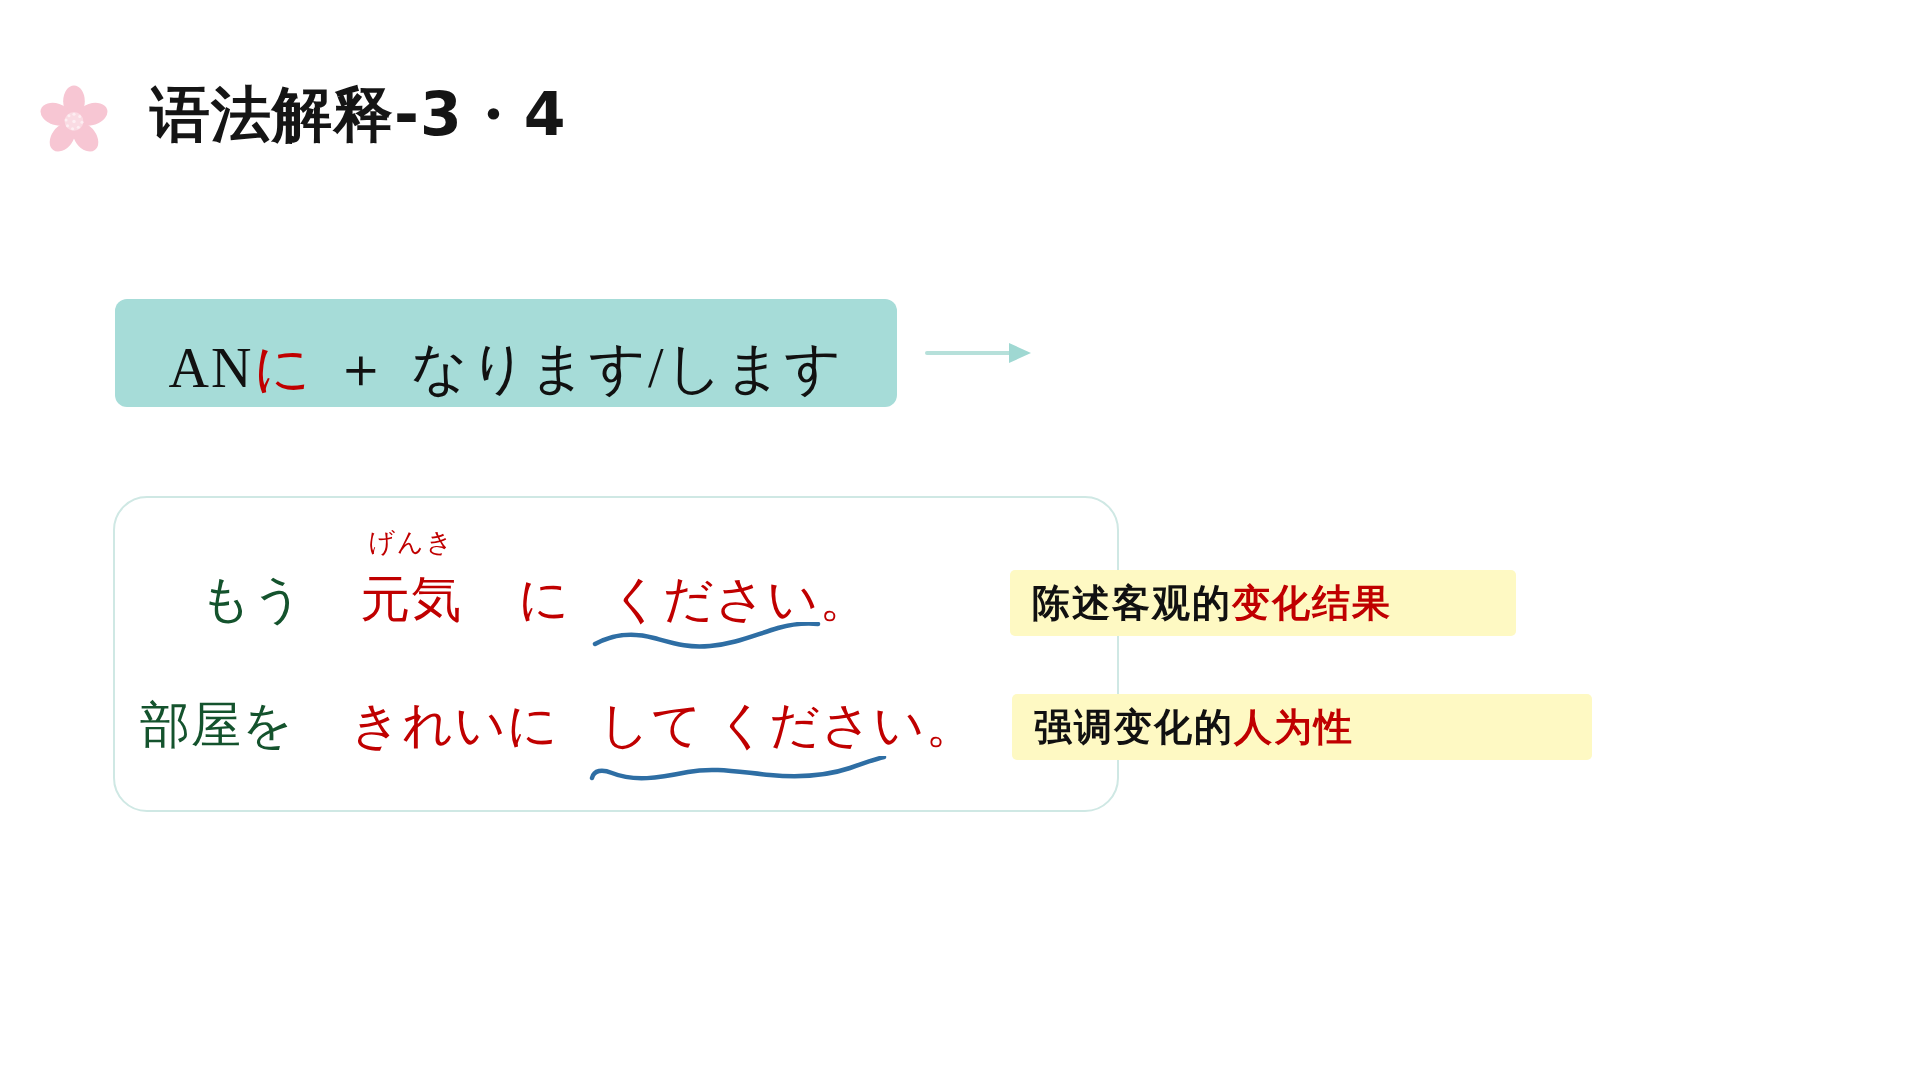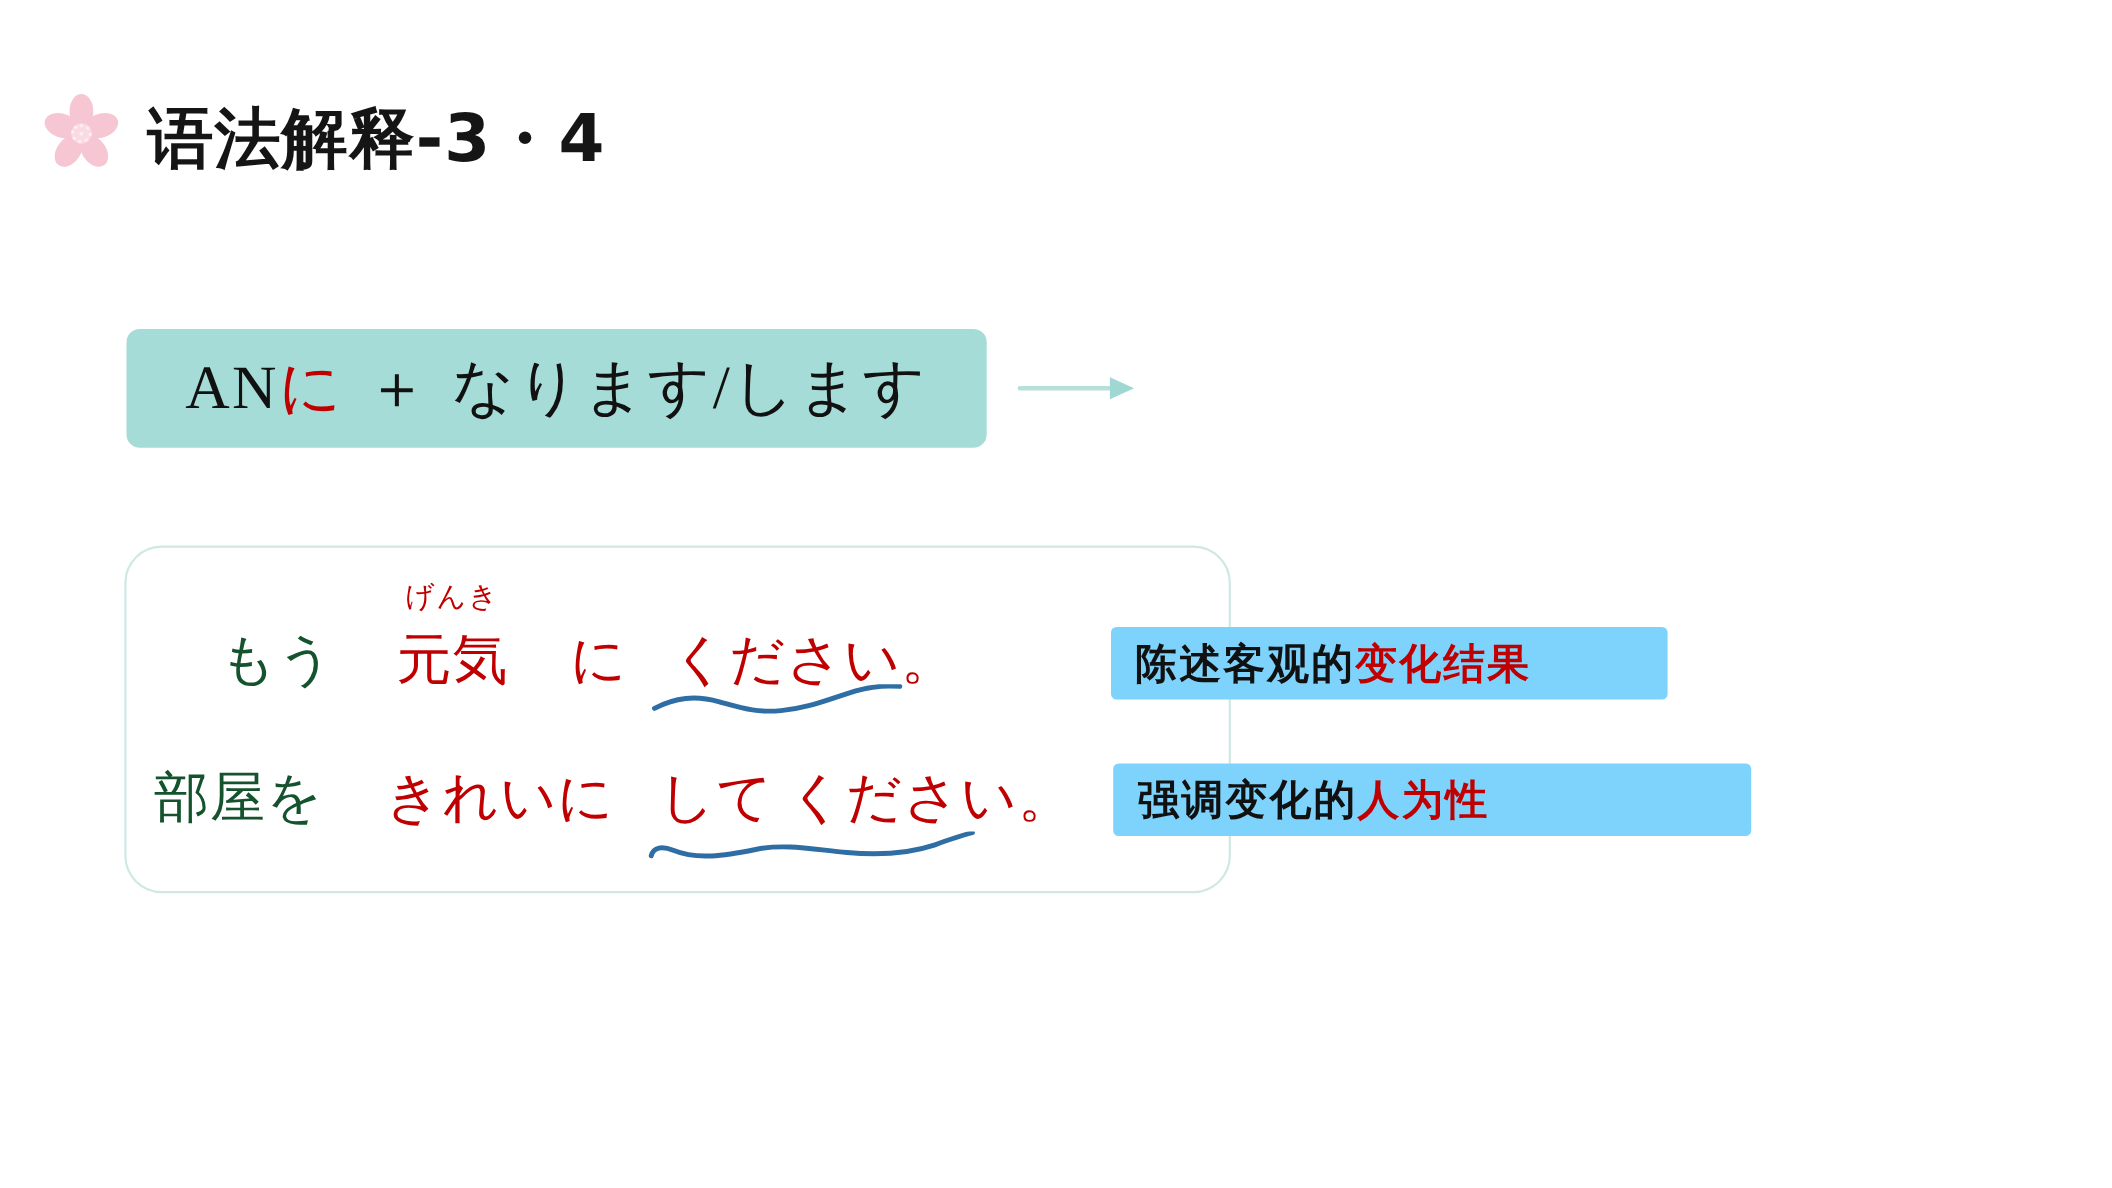--- a/index.html
+++ b/index.html
@@ -21,22 +21,22 @@
     inset: 0;
     background: #ffffff;
   }
 
   
   .title-row {
     position: absolute;
     left: 38px;
     top: 84px;
     display: flex;
-    align-items: flex-end;
-    gap: 24px;
+    align-items: flex-start;
+    gap: 40px;
   }
   .sakura {
     width: 72px;
     height: 72px;
     display: block;
   }
   .title-text {
     font-family: "DejaVu Sans", "Liberation Sans", sans-serif;
     font-weight: bold;
     font-size: 60px;
@@ -49,21 +49,21 @@
   
   .pattern-chip {
     position: absolute;
     left: 115px;
     top: 299px;
     width: 782px;
     height: 108px;
     background: #a6dcd8;
     border-radius: 12px;
     display: flex;
-    align-items: center;
+    align-items: flex-end;
     justify-content: center;
   }
   .pattern-chip-text {
     font-size: 56px;
     color: #111111;
     letter-spacing: 2px;
     white-space: nowrap;
   }
 
   .arrow-wrap {
@@ -136,21 +136,21 @@
     position: absolute;
     overflow: visible;
   }
   .wavy.w1 { left: 592px; top: 622px; }
   .wavy.w2 { left: 588px; top: 756px; }
 
   
   .note {
     position: absolute;
     height: 66px;
-    background: #7dd3fc;
+    background: #fef9c3;
     border-radius: 5px;
     display: flex;
     align-items: center;
     padding: 0 22px;
     box-sizing: border-box;
   }
   .note-text {
     font-family: "DejaVu Sans", "Liberation Sans", sans-serif;
     font-weight: bold;
     font-size: 38px;

